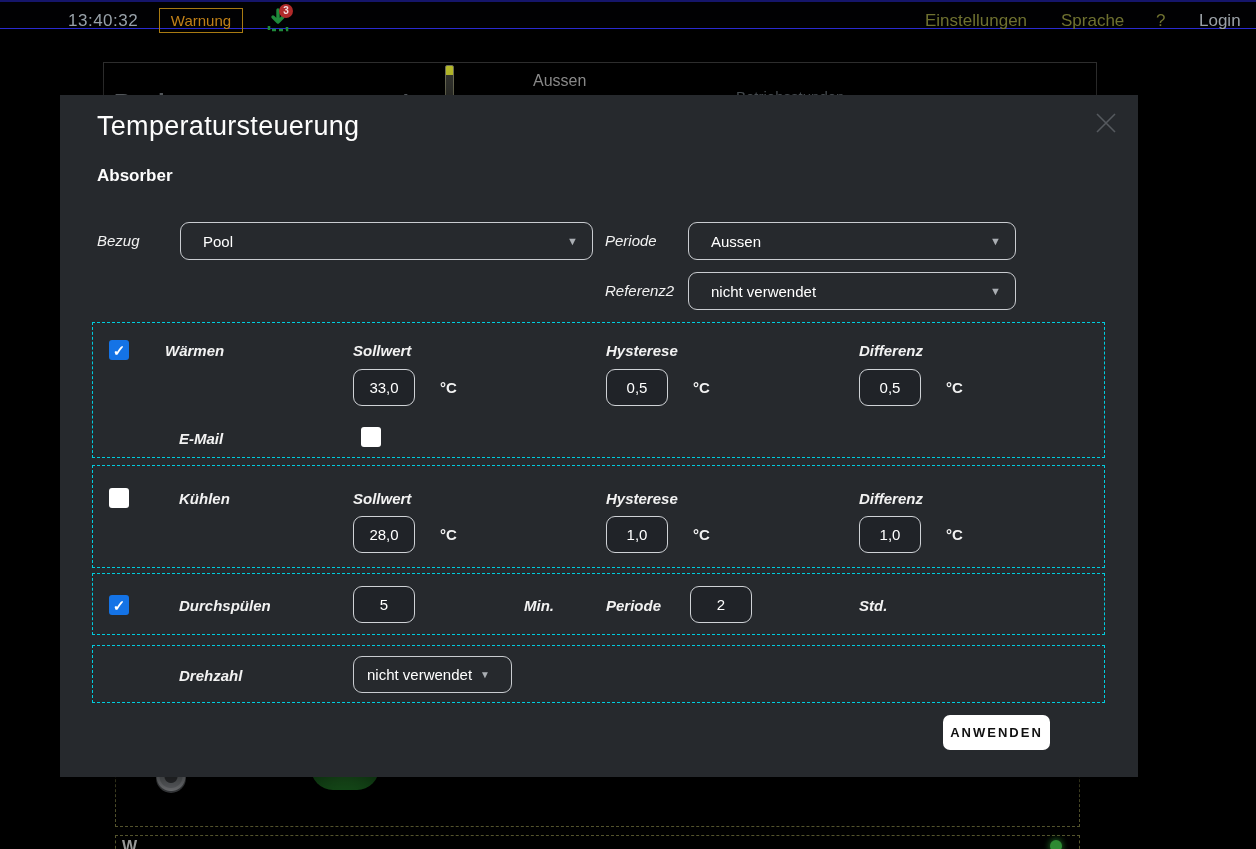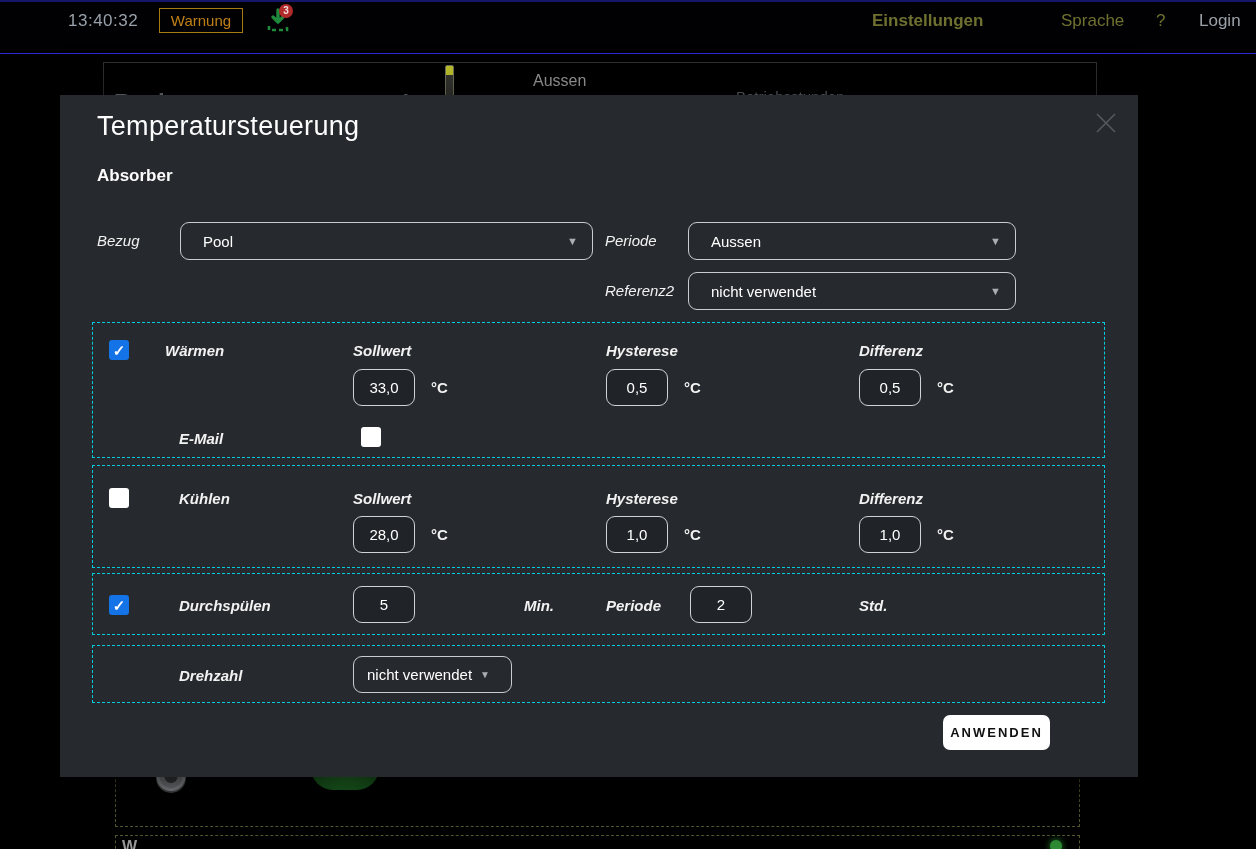--- a/index.html
+++ b/index.html
@@ -1,31 +1,31 @@
 <!DOCTYPE html>
 <html><head>
 <meta charset="utf-8">
 <style>
   * { margin:0; padding:0; box-sizing:border-box; }
   html,body { background:#000; }
   body { font-family:"Liberation Sans", sans-serif; }
   #stage { position:relative; width:1256px; height:849px; background:#000; overflow:hidden; }
 
   
-  #topbar { position:absolute; left:0; top:0; width:1256px; height:54px; background:#010103;
+  #topbar { position:absolute; left:0; top:0; width:1256px; height:29px; background:#010103;
             border-top:2px solid #15156a; border-bottom:1px solid #2a2ad0; }
   .clock { position:absolute; left:68px; top:9px; font-size:17px; color:#98a1a9; letter-spacing:.5px; }
   .warn-btn { position:absolute; left:159px; top:6px; width:84px; height:25px; background:transparent;
               border:1px solid #a87a12; color:#c08018; font-size:15px; text-align:center; line-height:23px;
               font-family:"Liberation Sans", sans-serif; cursor:pointer; }
   .dl-wrap { position:absolute; left:265px; top:5px; width:30px; height:28px; cursor:pointer; }
   .badge { position:absolute; left:14px; top:-3px; min-width:14px; height:14px; border-radius:7px;
            background:#b02a2a; color:#f3dede; font-size:10px; font-weight:700; text-align:center; line-height:14px; }
   .nav-item { position:absolute; top:9px; font-size:17px; color:#6f7130; cursor:pointer; }
-  #nav-0 { left:872px;font-weight:bold; } #nav-1 { left:1061px; } #nav-2 { left:1156px; }
+  #nav-0 { left:925px; } #nav-1 { left:1061px; } #nav-2 { left:1156px; }
   #nav-3 { left:1199px; color:#9ba1a7; }
 
   
   #bg-panel { position:absolute; left:103px; top:62px; width:994px; height:715px;
               border:1px solid #2e2e2e; background:#000; }
   .bg-aussen { position:absolute; left:429px; top:9px; color:#979797; font-size:16px; }
   .bg-thermo { position:absolute; left:341px; top:2px; width:9px; height:32px; border:1px solid #6f6f58;
                border-radius:2px; background:linear-gradient(#b9bd2a 0 9px, #33342f 9px); }
   .bg-frag1 { position:absolute; left:10px; top:26px; color:#6a6f74; font-size:24px; font-weight:700; }
   .bg-frag2 { position:absolute; left:234px; top:27px; color:#6a6f74; font-size:22px; font-weight:700; }
@@ -73,21 +73,21 @@
 
   .cb { position:absolute; width:20px; height:20px; border-radius:3px; cursor:pointer;
         display:flex; align-items:center; justify-content:center; }
   .cb[data-checked="true"]  { background:#1473e6; }
   .cb[data-checked="true"]::after { content:"\2713"; color:#fff; font-size:15px; font-weight:700; line-height:1; }
   .cb[data-checked="false"] { background:#ffffff; }
 
   .num-input { height:37px; border:1px solid #cfd2d6; border-radius:9px; background:#202328; color:#fff;
                font-size:15px; text-align:center; font-family:"Liberation Sans", sans-serif; outline:none; }
   .unit { color:#f2f2f2; font-size:15px; font-weight:700; }
-  .field { position:absolute; display:flex; align-items:center; gap:16px; }
+  .field { position:absolute; display:flex; align-items:center; gap:25px; }
   .field .num-input { width:62px; }
 
   .dd-small { position:absolute; width:159px; height:37px; border:1px solid #c9ccd0; border-radius:9px;
               background:transparent; color:#fff; font-size:15px; display:flex; align-items:center;
               padding:0 10px 0 13px; gap:8px; cursor:pointer; }
   .dd-small .dd-arrow { font-size:10px; color:#aaaeb3; }
 
   .apply-btn { position:absolute; left:883px; top:620px; width:107px; height:35px; background:#fff; color:#111;
                border:none; border-radius:7px; font-size:13px; font-weight:700; letter-spacing:2px;
                font-family:"Liberation Sans", sans-serif; cursor:pointer; }

